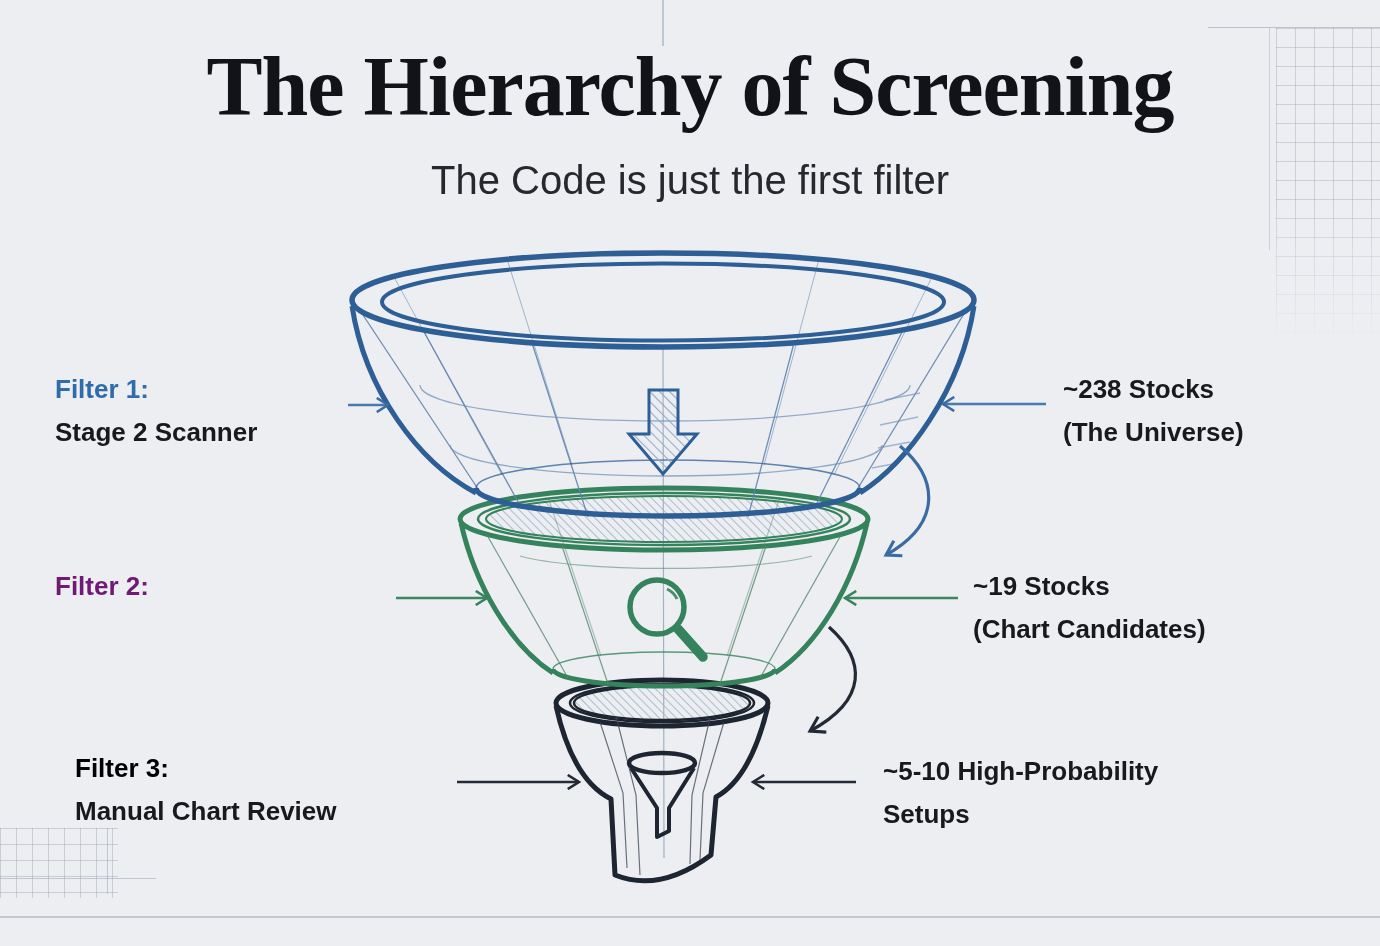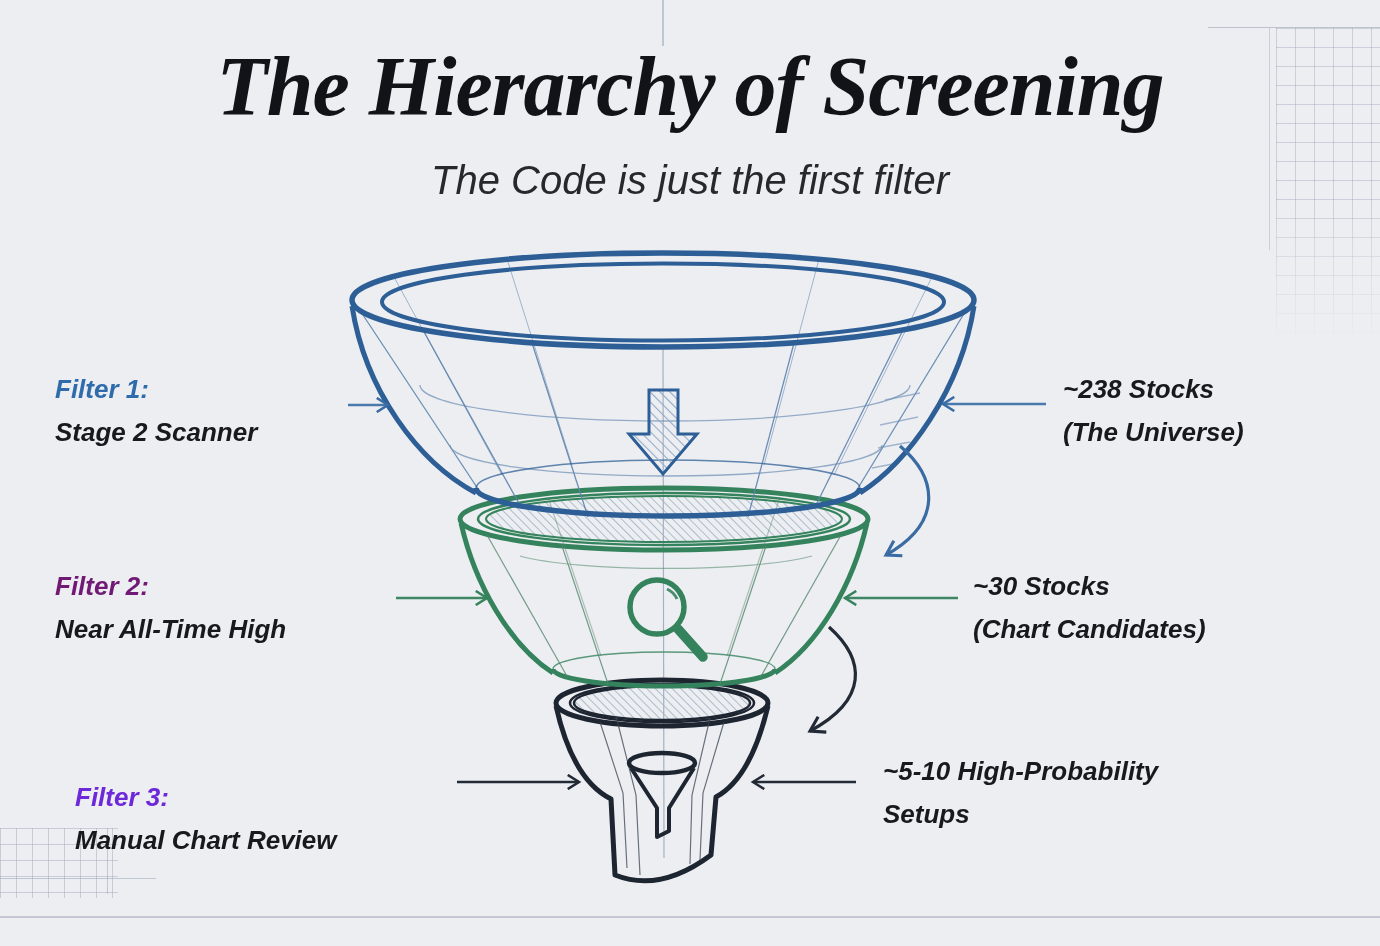--- a/index.html
+++ b/index.html
@@ -1,21 +1,20 @@
 <!DOCTYPE html>
 <html><head>
 <meta charset="utf-8">
 <style>
   html,body{margin:0;padding:0;}
   .canvas{
     position:relative; width:1380px; height:946px;
     background:#edeef2; overflow:hidden;
     font-family:"Liberation Sans", sans-serif;
     color:#17191d;
-    font-style:italic;
   }
   .gridpatch{position:absolute; pointer-events:none;}
   .grid-tr{
     right:0; top:28px; width:104px; height:315px;
     background:
       repeating-linear-gradient(to right, rgba(150,158,180,.38) 0 1px, transparent 1px 19px),
       repeating-linear-gradient(to bottom, rgba(150,158,180,.38) 0 1px, transparent 1px 19px);
     -webkit-mask-image:linear-gradient(to bottom,#000 55%,transparent);
     mask-image:linear-gradient(to bottom,#000 55%,transparent);
   }
@@ -179,29 +178,28 @@
     <div class="l1" style="color: rgb(47, 108, 171);">Filter 1:</div>
     <div class="l2">Stage 2 Scanner</div>
   </div>
   <div class="lbl" style="left:1063px; top:368px;">
     <div class="l2">~238 Stocks</div>
     <div class="l2">(The Universe)</div>
   </div>
 
   <div class="lbl" style="left:55px; top:565px;">
     <div class="l1" style="color: #701a75;">Filter 2:</div>
-    <div class="l2">Near All-Time High</div>
   </div>
   <div class="lbl" style="left:973px; top:565px;">
-    <div class="l2">~30 Stocks</div>
+    <div class="l2">~19 Stocks</div>
     <div class="l2">(Chart Candidates)</div>
   </div>
 
   <div class="lbl" style="left:75px; top:747px;">
-    <div class="l1" style="color: #6d28d9; margin-top: 29px;">Filter 3:</div>
+    <div class="l1" style="color: #000000;">Filter 3:</div>
     <div class="l2">Manual Chart Review</div>
   </div>
   <div class="lbl" style="left:883px; top:750px;">
     <div class="l2">~5-10 High-Probability</div>
     <div class="l2">Setups</div>
   </div>
 
 </div>
 
 </body></html>

